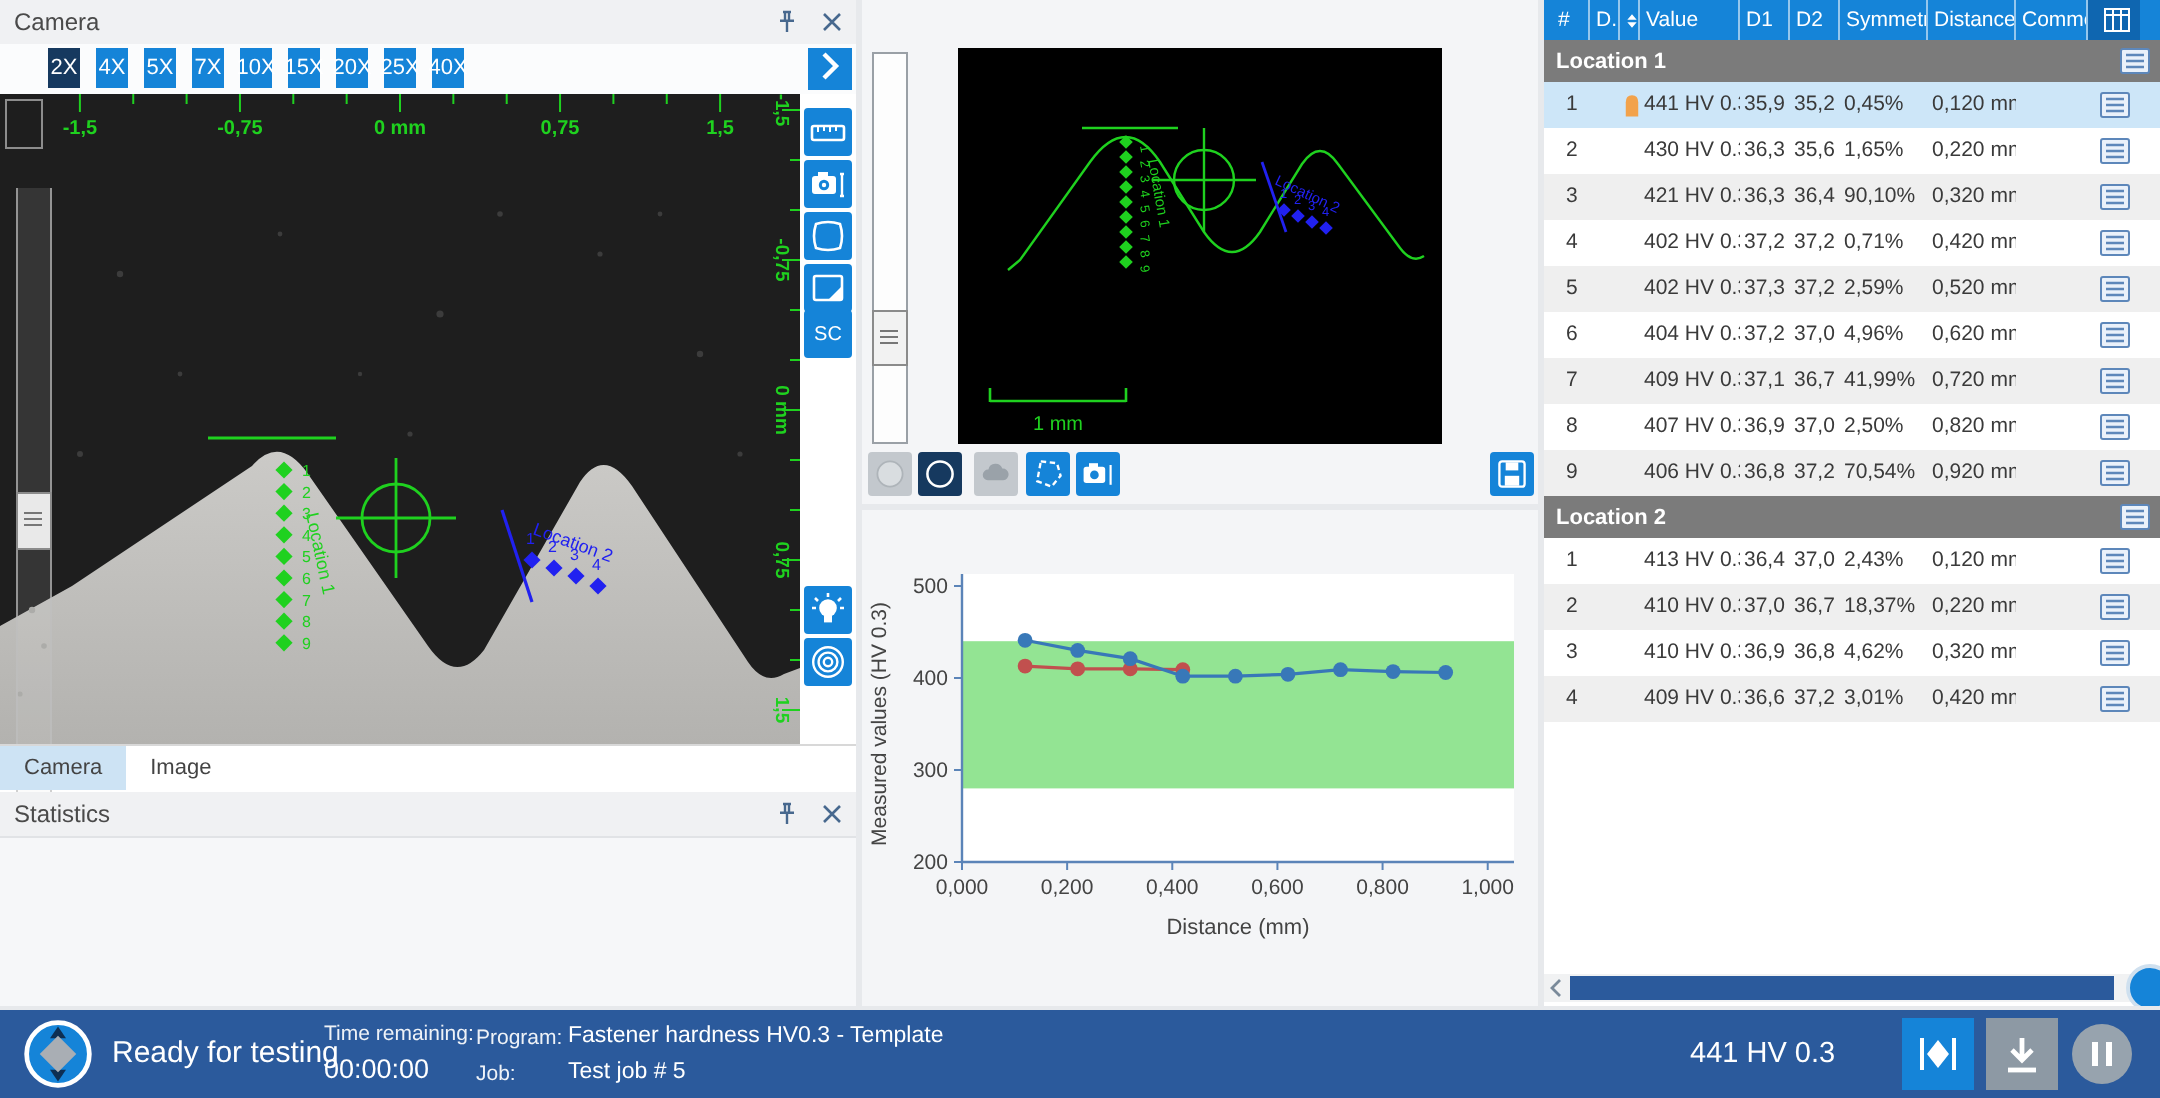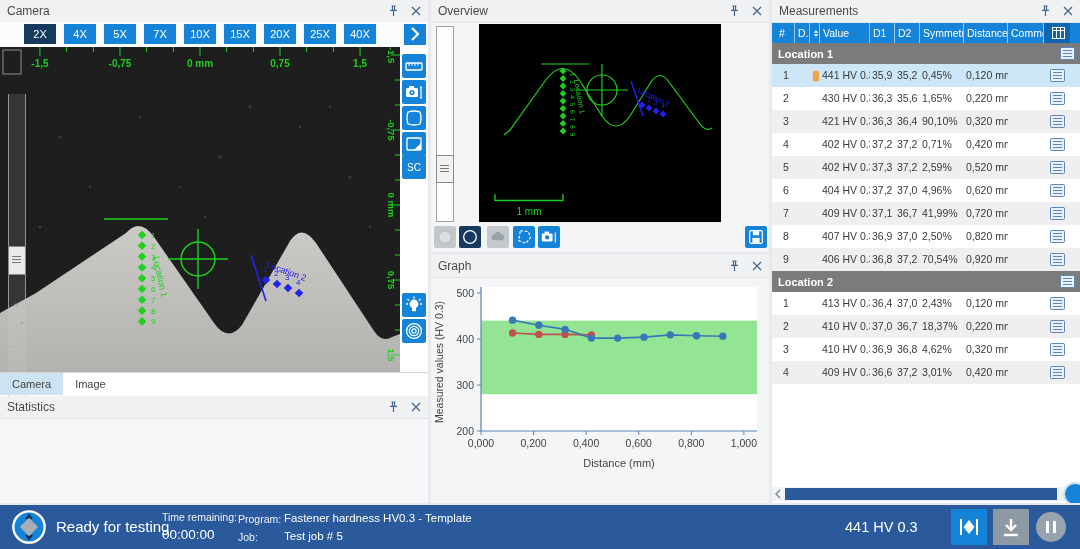--- a/index.html
+++ b/index.html
@@ -7,21 +7,21 @@
        font-family:"Liberation Sans",sans-serif;font-size:11px;color:#3c3c3c;}
   .panel{position:absolute;background:#f4f5f7;overflow:hidden;}
   .ptitle{height:22px;background:#f0f1f3;border-bottom:1px solid #e1e3e6;display:flex;align-items:center;
           padding:0 7px;font-size:12px;color:#4a4a4a;}
   .ticons{margin-left:auto;display:flex;gap:12px;align-items:center;}
   .ticons span{display:inline-flex;cursor:pointer;}
   
   #left-col{left:0;top:0;width:428px;height:503px;background:#fff;}
   #mag-bar{position:absolute;left:0;top:22px;width:428px;height:25px;background:#fbfcfd;}
   #mag-btns{position:absolute;left:24px;top:2px;display:flex;gap:8px;}
-  .mag-btn{width:32px;height:20px;background:#1584d8;color:#fff;font-size:11px;display:flex;
+  .mag-btn{width:16px;height:20px;background:#1584d8;color:#fff;font-size:11px;display:flex;
            align-items:center;justify-content:center;cursor:pointer;}
   .mag-btn.active{background:#16395f;}
   #mag-next{position:absolute;right:2px;top:2px;width:22px;height:21px;background:#1584d8;
             display:flex;align-items:center;justify-content:center;}
   #cam-image{position:absolute;left:0;top:47px;width:400px;height:325px;background:#1e1e1e;}
   #cam-slider{position:absolute;left:8px;top:47px;width:16px;height:324px;border-left:1px solid rgba(190,190,190,.7);
               border-right:1px solid rgba(190,190,190,.7);background:rgba(220,220,220,.12);}
   #cam-slider .handle{position:absolute;left:-1px;top:152px;width:16px;height:27px;background:#e9e9e9;
               border:1px solid #8b8b8b;}
   .grip{position:absolute;left:3px;top:9px;width:9px;height:7px;
@@ -284,35 +284,20 @@
       <span>
           <svg width="10" height="10" viewBox="0 0 10 10">
             <path d="M1 1l8 8M9 1L1 9" stroke="#47688e" stroke-width="1.3"></path>
           </svg>
         </span>
     </span>
   </div>
 </div>
 
 <div class="panel" id="overview-panel">
-  <div class="ptitle">
-    <span>Overview</span>
-    <span class="ticons">
-      <span>
-          <svg width="11" height="12" viewBox="0 0 11 12">
-            <path d="M3.5 1h4M4.5 1v4M6.5 1v4M2 5.4h7M5.5 5.4V11" stroke="#47688e" stroke-width="1.2" fill="none"></path>
-          </svg>
-        </span>
-      <span>
-          <svg width="10" height="10" viewBox="0 0 10 10">
-            <path d="M1 1l8 8M9 1L1 9" stroke="#47688e" stroke-width="1.3"></path>
-          </svg>
-        </span>
-    </span>
-  </div>
   <div id="ov-slider">
     <div class="handle">
         <span class="grip"></span>
       </div>
   </div>
   <div id="ov-canvas">
     <svg width="242" height="198" viewBox="0 0 242 198">
       <path d="M25,111 L31,106 L66,57 Q84,32 101,57 L123,92 Q137,112 151,92 L172,58 Q181,45 190,58 L221,100 Q227,108 233,104" fill="none" stroke="#1fd11f" stroke-width="1.2"></path>
       <line x1="62" y1="40" x2="110" y2="40" stroke="#1fd11f" stroke-width="1.2"></line>
       <g stroke="#1fd11f" stroke-width="1.2" fill="none">
@@ -386,35 +371,20 @@
   <div class="ov-btn" style="left:314px;background:#1584d8">
       <svg width="18" height="18" viewBox="0 0 20 20">
         <rect x="3" y="3" width="14" height="14" rx="1.5" fill="none" stroke="#fff" stroke-width="1.3"></rect>
         <rect x="6.5" y="3.5" width="7" height="4.5" fill="#fff"></rect>
         <rect x="6" y="11" width="8" height="5.5" fill="#fff"></rect>
       </svg>
     </div>
 </div>
 
 <div class="panel" id="graph-panel">
-  <div class="ptitle">
-    <span>Graph</span>
-    <span class="ticons">
-      <span>
-          <svg width="11" height="12" viewBox="0 0 11 12">
-            <path d="M3.5 1h4M4.5 1v4M6.5 1v4M2 5.4h7M5.5 5.4V11" stroke="#47688e" stroke-width="1.2" fill="none"></path>
-          </svg>
-        </span>
-      <span>
-          <svg width="10" height="10" viewBox="0 0 10 10">
-            <path d="M1 1l8 8M9 1L1 9" stroke="#47688e" stroke-width="1.3"></path>
-          </svg>
-        </span>
-    </span>
-  </div>
   <svg id="graph-svg" width="338" height="200" viewBox="0 0 338 200" style="position:absolute;left:0;top:24px">
       <rect x="50" y="8" width="276" height="144" fill="#ffffff"></rect>
       <rect x="50" y="41.599999999999994" width="276" height="73.60000000000001" fill="#93e493"></rect>
       <path d="M50 8V152H326" stroke="#5b84b8" fill="none" stroke-width="1.2"></path>
       <line x1="46" y1="152" x2="50" y2="152" stroke="#5b84b8"></line>
       <text x="43" y="155.5" font-size="10.5" fill="#444" text-anchor="end">200</text>
       <line x1="46" y1="106" x2="50" y2="106" stroke="#5b84b8"></line>
       <text x="43" y="109.5" font-size="10.5" fill="#444" text-anchor="end">300</text>
       <line x1="46" y1="60" x2="50" y2="60" stroke="#5b84b8"></line>
       <text x="43" y="63.5" font-size="10.5" fill="#444" text-anchor="end">400</text>
@@ -447,35 +417,20 @@
       <circle cx="186.68571428571428" cy="59.08" r="3.7" fill="#3878b8"></circle>
       <circle cx="212.97142857142856" cy="58.16" r="3.7" fill="#3878b8"></circle>
       <circle cx="239.25714285714284" cy="55.86" r="3.7" fill="#3878b8"></circle>
       <circle cx="265.5428571428571" cy="56.78" r="3.7" fill="#3878b8"></circle>
       <circle cx="291.8285714285714" cy="57.24000000000001" r="3.7" fill="#3878b8"></circle>
     </svg>
 
 </div>
 
 <div class="panel" id="meas-panel">
-  <div class="ptitle">
-    <span>Measurements</span>
-    <span class="ticons">
-      <span>
-          <svg width="11" height="12" viewBox="0 0 11 12">
-            <path d="M3.5 1h4M4.5 1v4M6.5 1v4M2 5.4h7M5.5 5.4V11" stroke="#47688e" stroke-width="1.2" fill="none"></path>
-          </svg>
-        </span>
-      <span>
-          <svg width="10" height="10" viewBox="0 0 10 10">
-            <path d="M1 1l8 8M9 1L1 9" stroke="#47688e" stroke-width="1.3"></path>
-          </svg>
-        </span>
-    </span>
-  </div>
   <div id="mhead">
     <div class="hc">#</div>
     <div class="hc">D...</div>
     <div class="hc">
         <svg width="8" height="11" viewBox="0 0 9 12">
           <path d="M4.5 1L8 5H1zM4.5 11L1 7h7z" fill="#fff"></path>
         </svg>
       </div>
     <div class="hc">Value</div>
     <div class="hc">D1</div>

